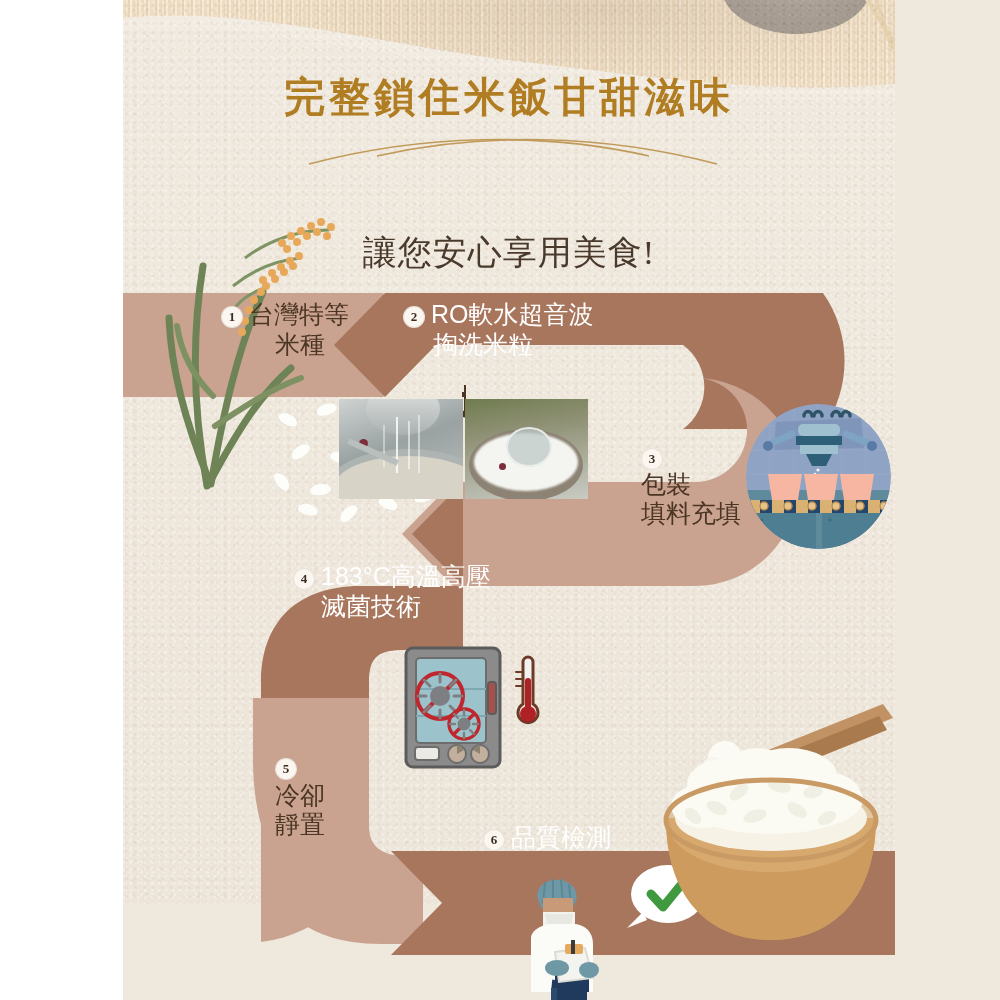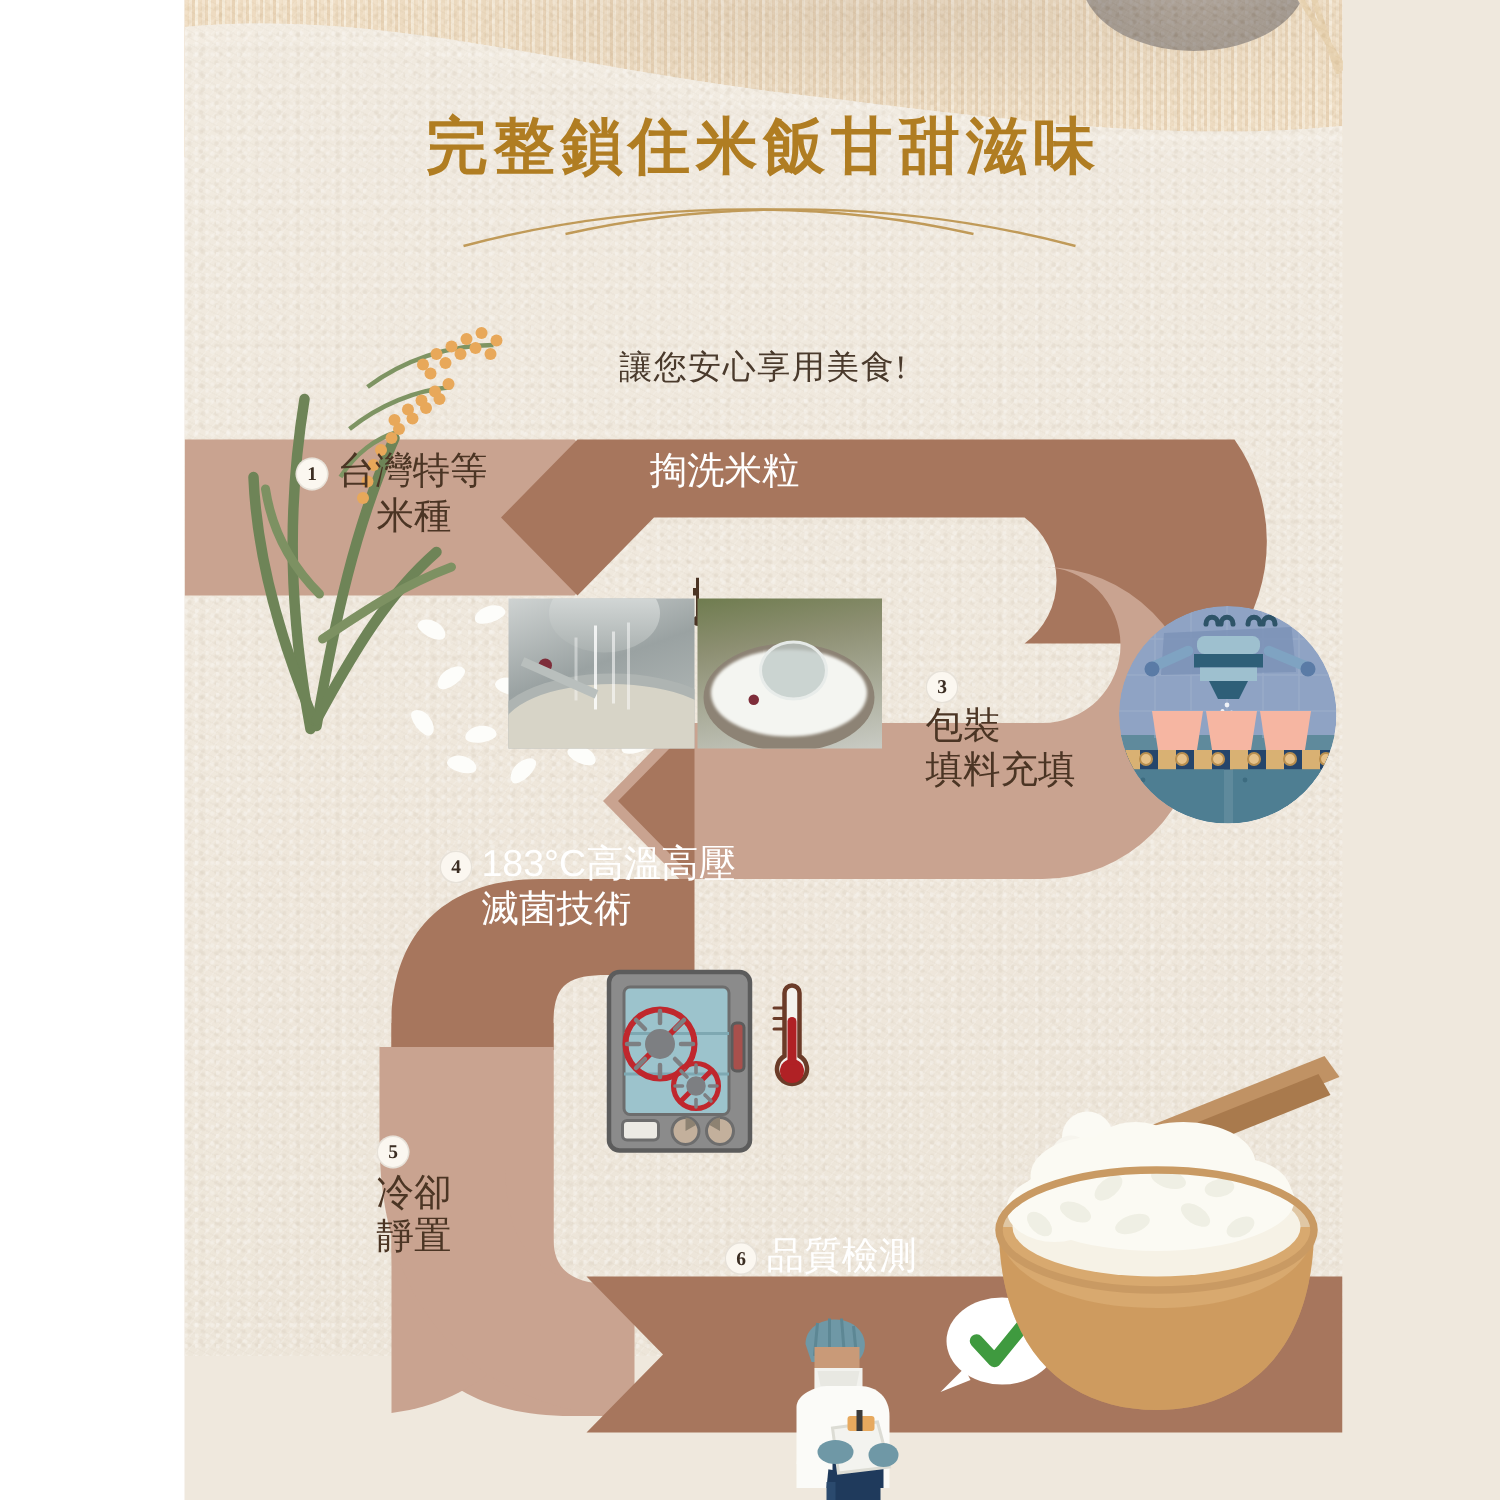--- a/index.html
+++ b/index.html
@@ -41,21 +41,21 @@
        font-family:"Liberation Serif","DejaVu Serif",serif;}
   
   #ribbon{position:absolute;left:0;top:0;width:772px;height:1000px;}
   
   .lbl{position:absolute;font-family:"Liberation Sans","DejaVu Sans",sans-serif;line-height:1.18;}
   .lbl .num{display:inline-flex;align-items:center;justify-content:center;
      width:22px;height:22px;border-radius:50%;background:#fbf7f0;color:#3b2d22;
      font-size:13px;font-weight:700;margin-right:6px;vertical-align:2px;
      font-family:"Liberation Serif","DejaVu Serif",serif;box-shadow:0 0 0 1px rgba(90,70,55,.12) inset;}
   .lbl.white{color:#ffffff;}
-  .lbl.dark{color:#4b3524;}
+  .lbl.dark{color:#4b3524;margin-left:24px;}
   
   #photos{position:absolute;left:216px;top:399px;width:249px;height:100px;display:flex;gap:2px;}
   #photos>div{flex:1;position:relative;overflow:hidden;}
   .ph1{background:linear-gradient(160deg,#cfd3d2,#9aa2a2 45%,#b9bfbd);}
   .ph2{background:linear-gradient(170deg,#6f7c4f,#8d8f72 30%,#c9cbc4);}
   .riceblob{position:absolute;border-radius:50%;background:#f4f5f1;filter:blur(1px);}
   .drip{position:absolute;width:2px;background:rgba(255,255,255,.8);}
   .berry{position:absolute;width:9px;height:9px;border-radius:50%;background:#7e2d3a;}
   
   #stems{position:absolute;left:18px;top:200px;width:200px;height:290px;}
@@ -159,21 +159,21 @@
     <svg style="position:absolute;left:320px;top:385px;width:44px;height:34px;" viewBox="0 0 44 34">
       <line x1="22" y1="0" x2="22" y2="26" stroke="#4b3524" stroke-width="2"></line>
       <circle cx="22" cy="29" r="3.4" fill="#4b3524"></circle>
     </svg>
 
     <div class="title" style="top:70px;font-size:41px;">完整鎖住米飯甘甜滋味</div>
     <svg style="position:absolute;left:180px;top:130px;width:420px;height:40px;" viewBox="0 0 420 40">
       <path d="M6,34 C120,4 240,2 346,26" stroke="#c09a58" stroke-width="1.6" fill="none"></path>
       <path d="M74,26 C180,2 300,4 414,34" stroke="#c09a58" stroke-width="1.6" fill="none"></path>
     </svg>
-    <div class="sub" style="top:230px;font-size:22px;letter-spacing:1px;">讓您安心享用美食!</div>
+    <div class="sub" style="top:230px;font-size:34px;letter-spacing:1px;">讓您安心享用美食!</div>
 
     <svg id="stems" viewBox="0 0 200 290">
       <g fill="none" stroke="#6e8457" stroke-width="7" stroke-linecap="round">
         <path d="M66,286 C52,210 50,140 62,66"></path>
         <path d="M70,284 C82,214 96,150 122,92"></path>
         <path d="M68,280 C44,222 30,168 28,118"></path>
         <path d="M70,280 C96,232 118,196 150,168"></path>
       </g>
       <g fill="none" stroke="#7d9162" stroke-width="6" stroke-linecap="round">
         <path d="M74,226 C104,206 128,190 160,178"></path>
@@ -229,20 +229,21 @@
       <div class="rg" style="left:110px;top:98px;width:20px;height:11px;transform:rotate(24deg);"></div>
       <div class="rg" style="left:146px;top:92px;width:19px;height:10px;transform:rotate(-14deg);"></div>
     </div>
 
     <div class="lbl dark" style="left:74px;top:300px;font-size:25px;width:230px;text-align:left;">
       <div><span class="num">1</span><span>台灣特等</span></div>
       <div style="padding-left:54px;"><span>米種</span></div>
     </div>
 
     <div class="lbl white" style="left:280px;top:300px;font-size:25px;width:330px;text-align:left;">
+      <div><span class="num">2</span><span>RO軟水超音波</span></div>
       <div style="padding-left:30px;"><span>掏洗米粒</span></div>
     </div>
 
     <div class="lbl dark" style="left:494px;top:442px;font-size:25px;width:150px;text-align:left;">
       <div style="margin-bottom:-2px;"><span class="num">3</span></div>
       <div><span>包裝</span></div>
       <div><span>填料充填</span></div>
     </div>
 
     <div class="lbl white" style="left:170px;top:562px;font-size:25px;width:330px;text-align:left;">

